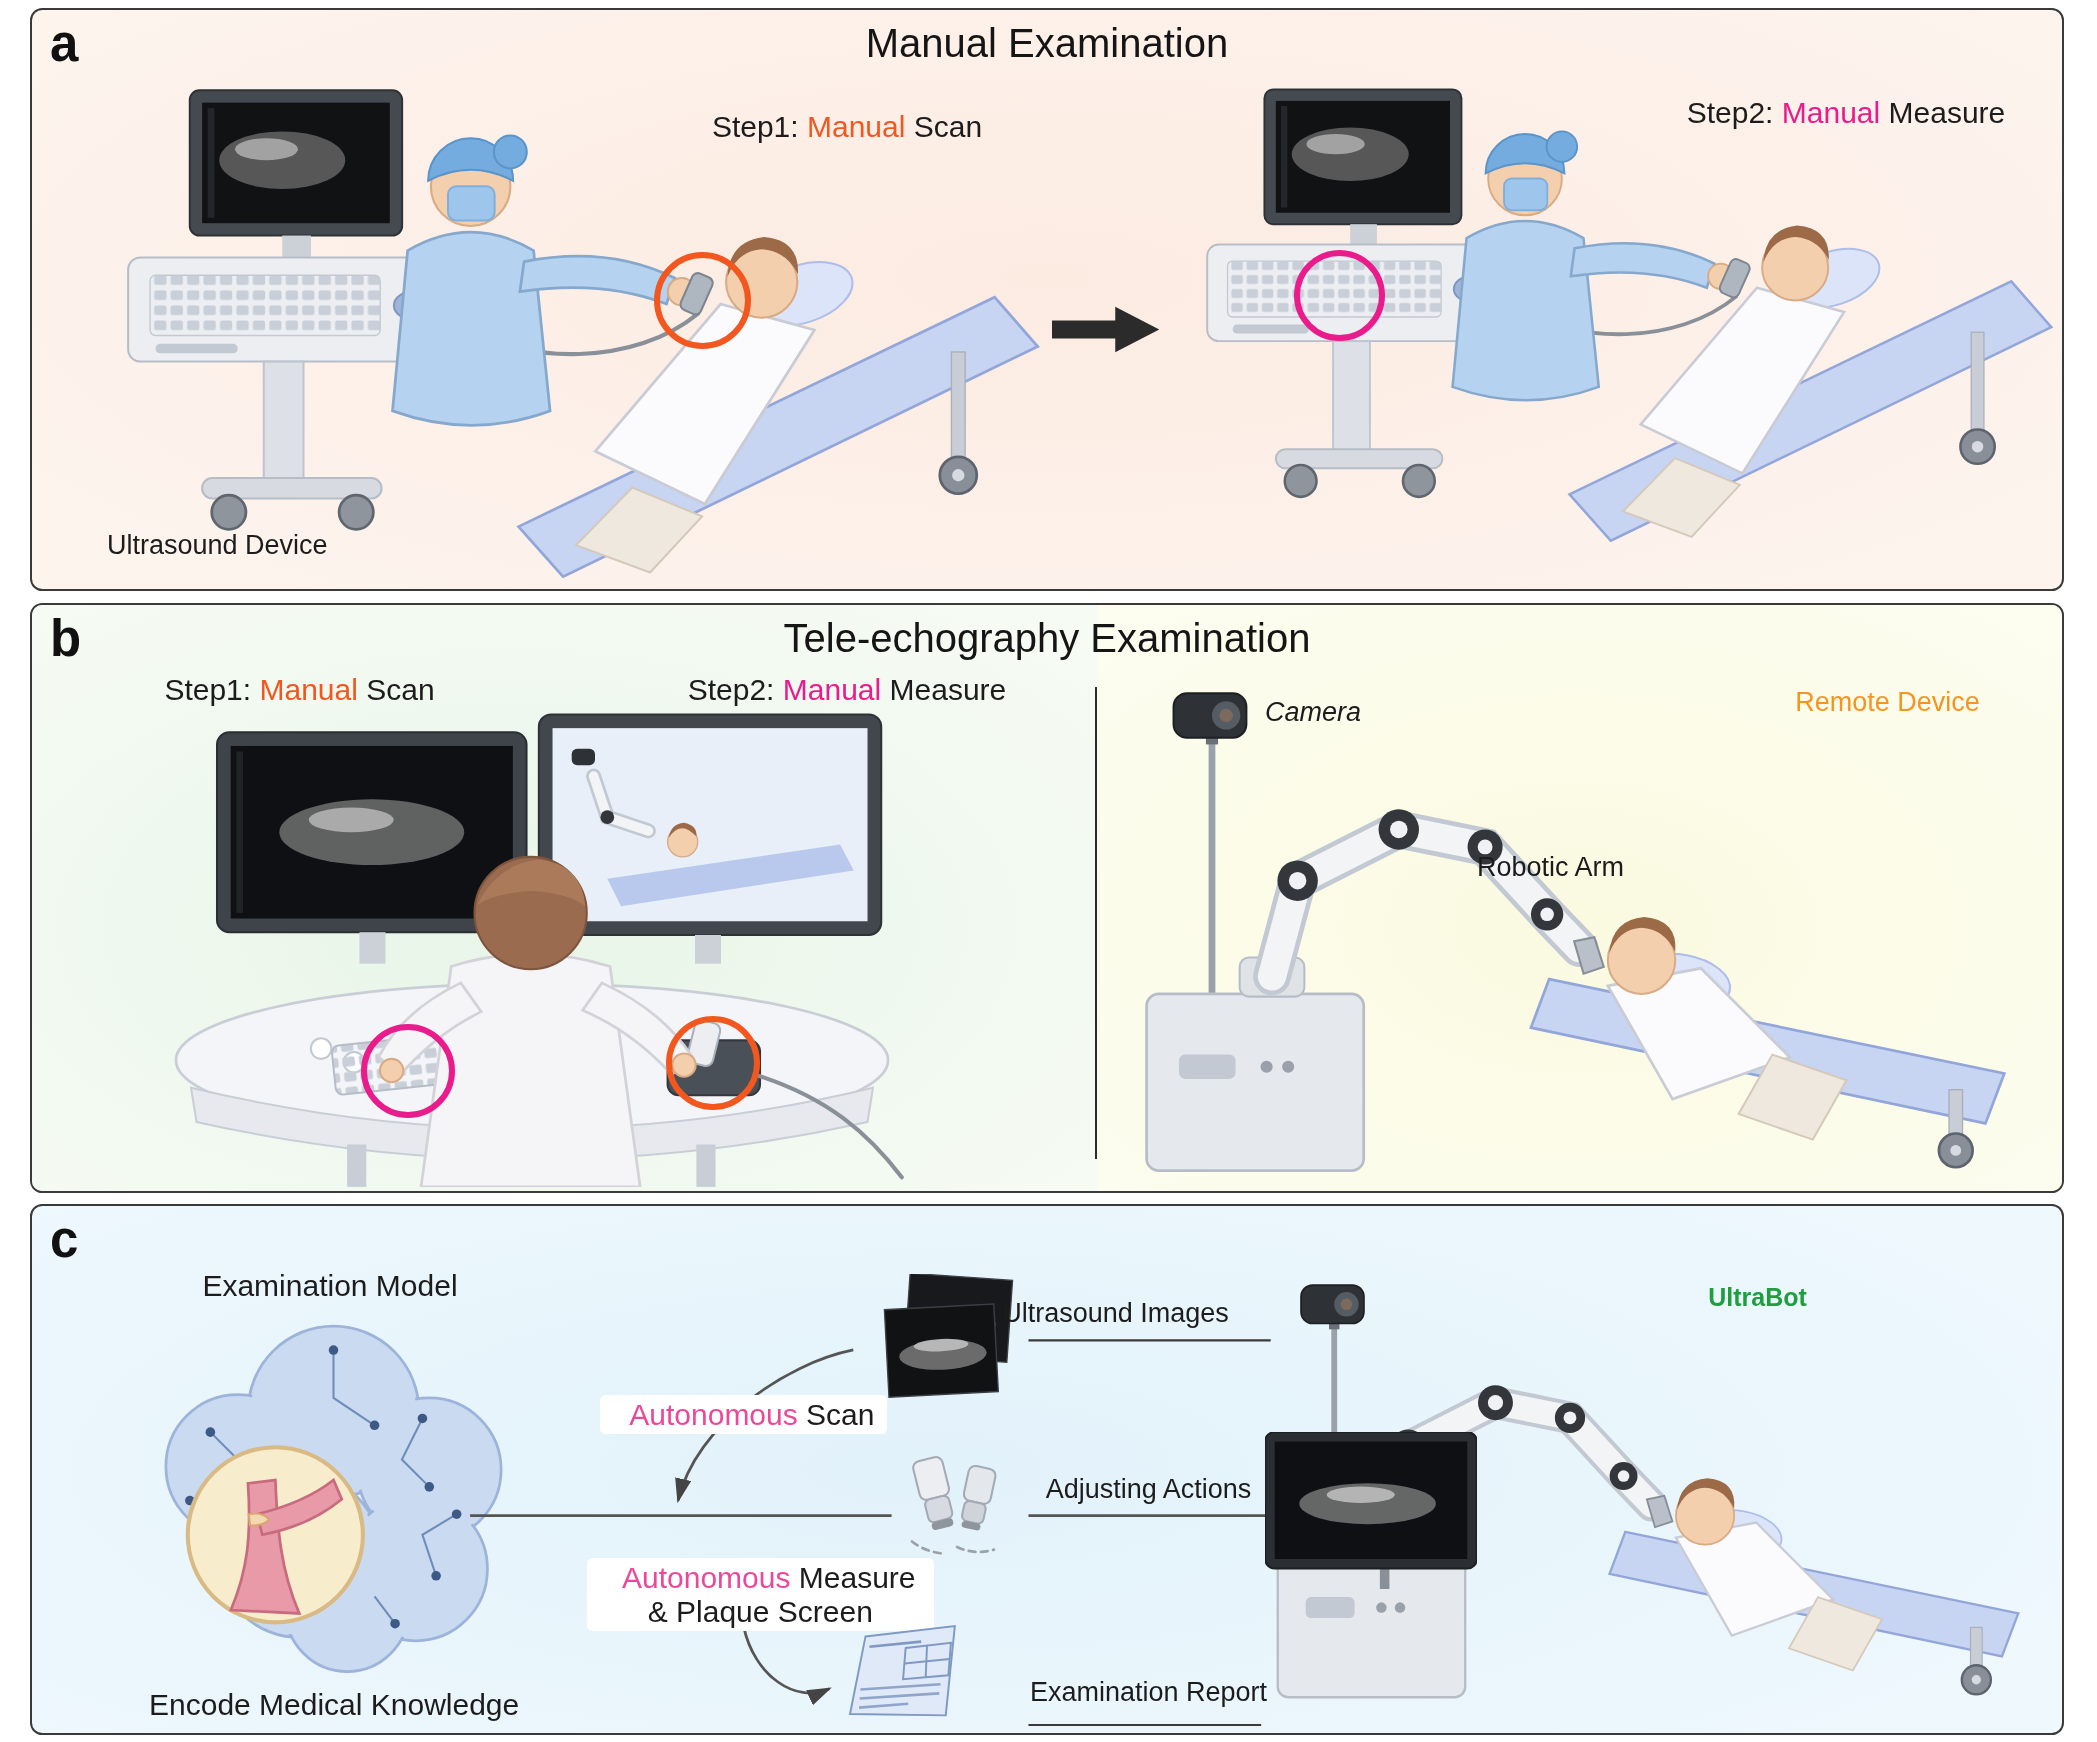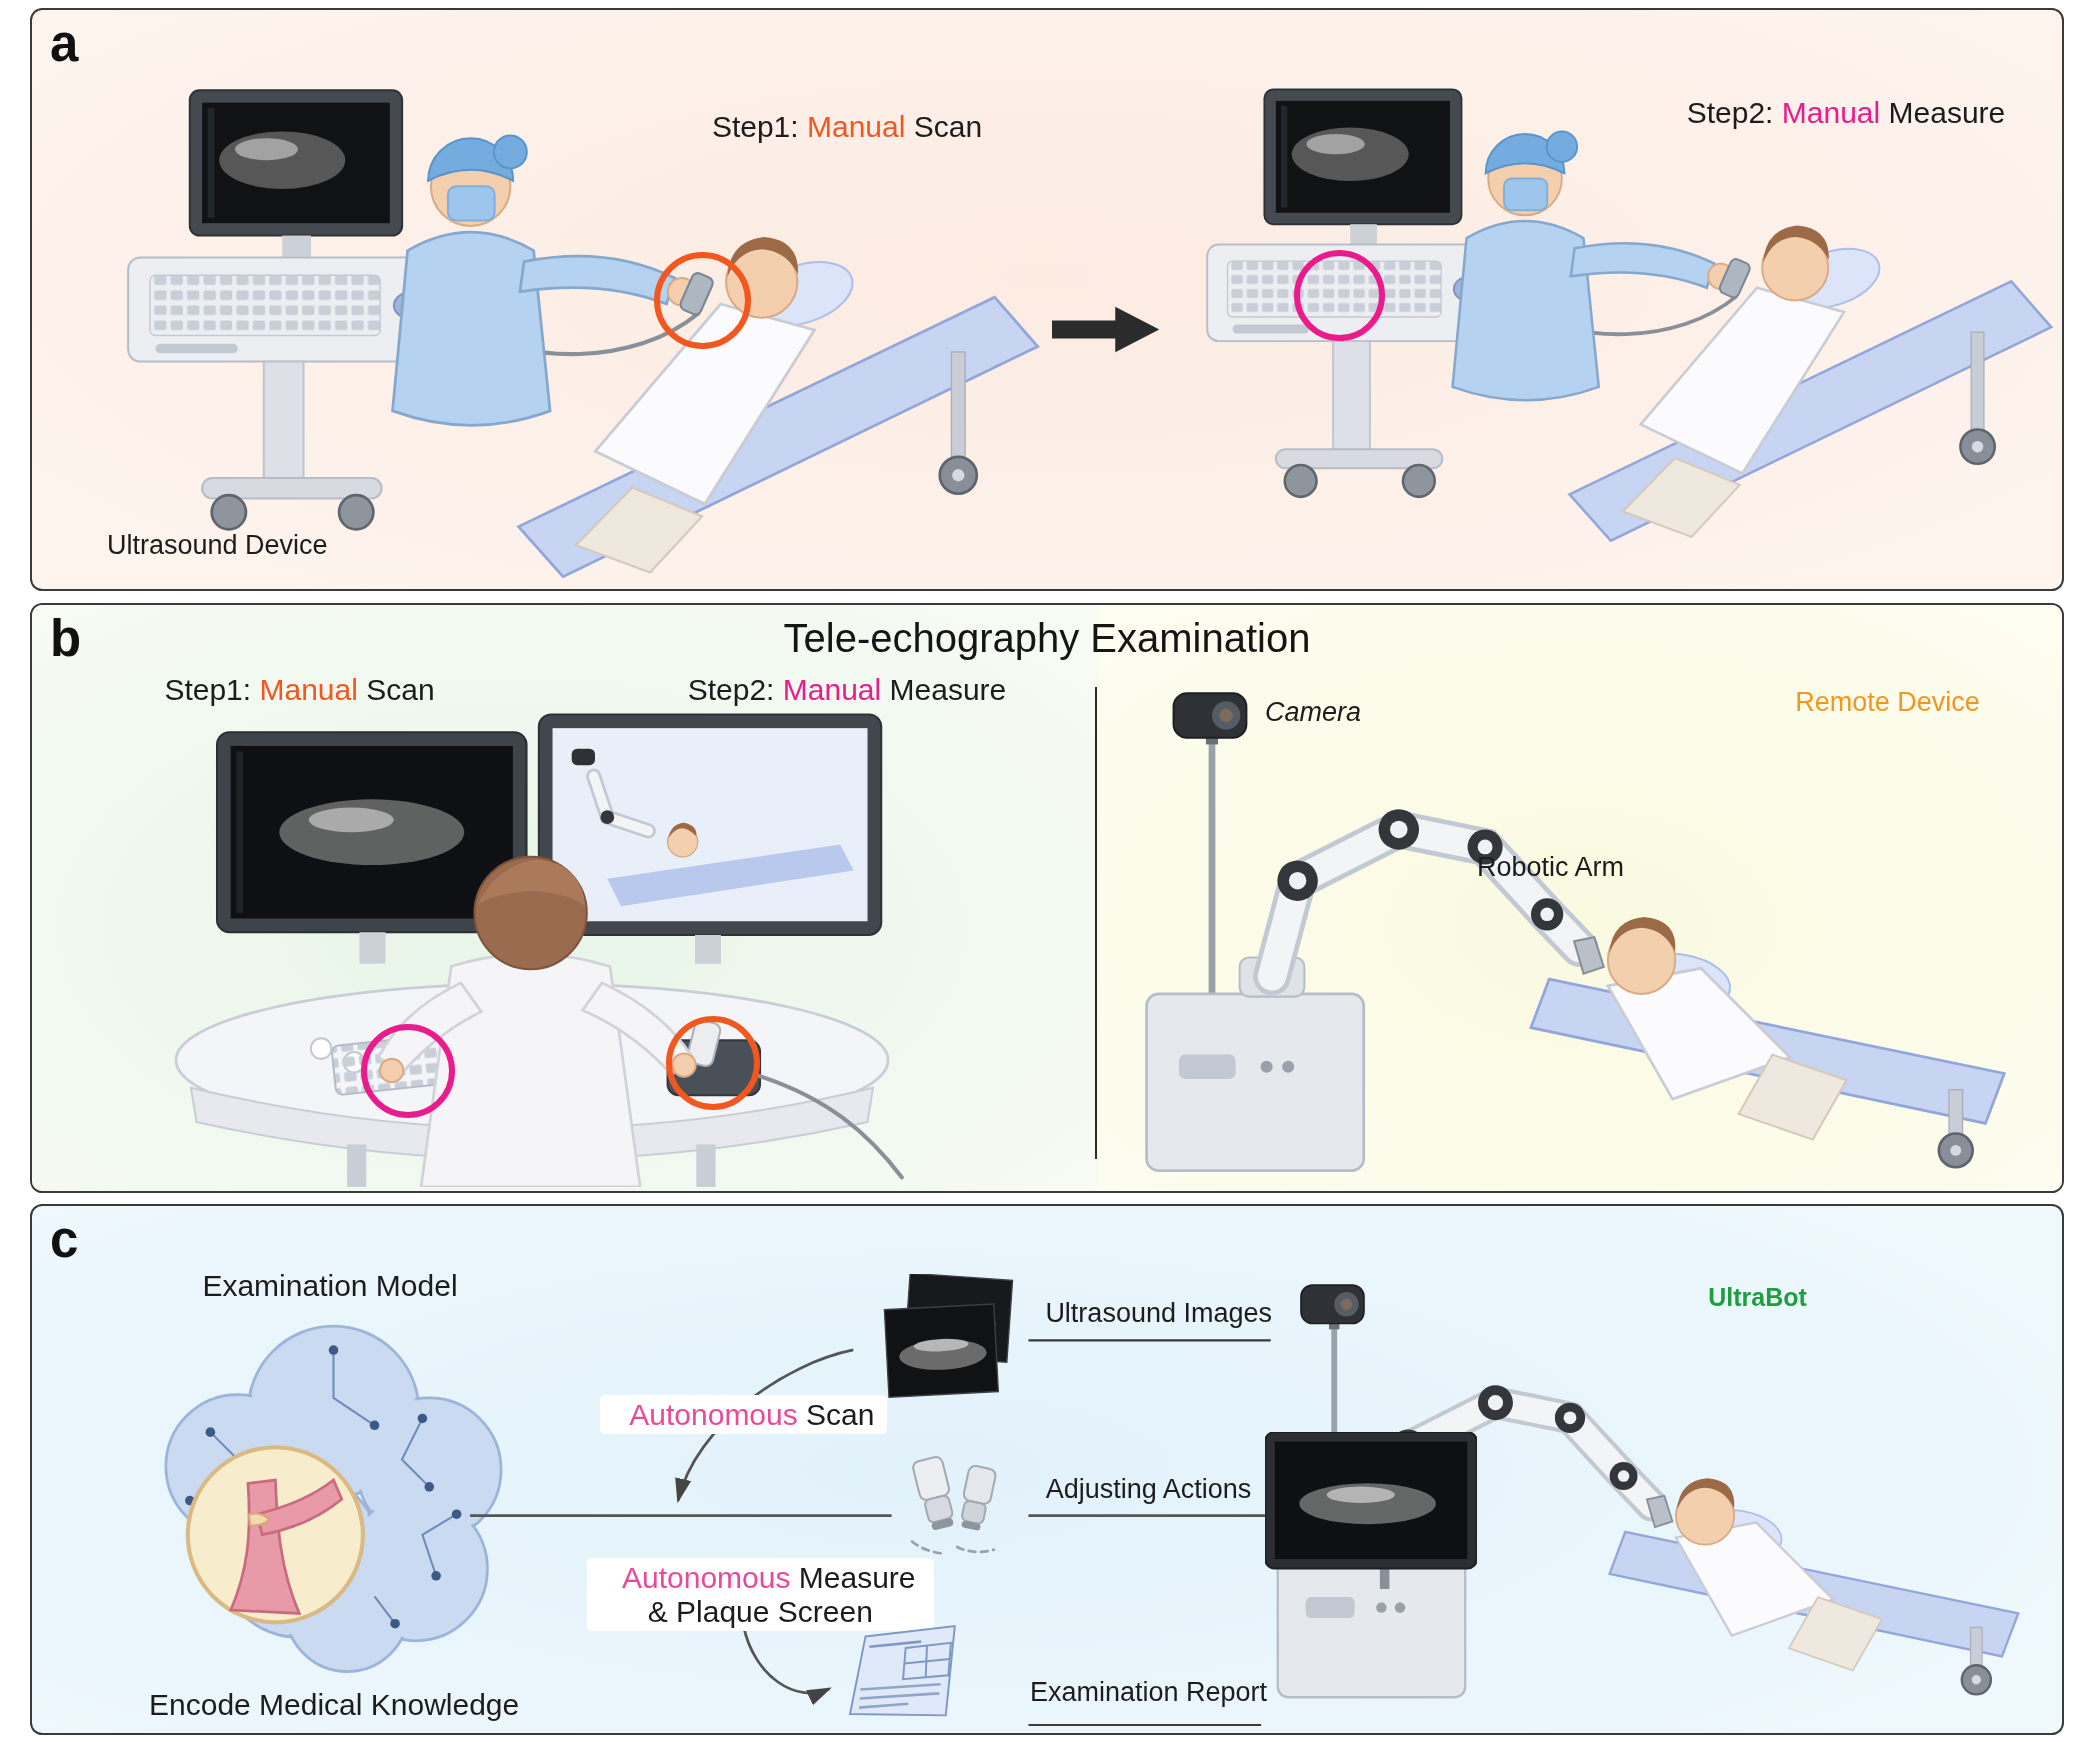--- a/index.html
+++ b/index.html
@@ -175,20 +175,21 @@
         <path d="M692,432 Q780,472 824,540 L794,566 Q738,504 664,472 Z" fill="#f5f5f8" stroke="#d2d2d8" stroke-width="4"></path>
         <circle cx="385" cy="560" r="17" fill="#f3cfae" stroke="#d8ab85" stroke-width="3"></circle>
         <circle cx="812" cy="552" r="17" fill="#f3cfae" stroke="#d8ab85" stroke-width="3"></circle>
       </g>
     </g>
   </defs>
 </svg>
 
 <section class="panel" id="panel-a">
   <div class="plabel">a</div>
+  <div class="ptitle">Manual Examination</div>
 
   <div class="step" style="left:507px;top:100px;width:616px;">
     <span>Step1: </span><span class="c-orange">Manual</span><span> Scan</span>
   </div>
   <div class="step" style="left:1506px;top:86px;width:616px;">
     <span>Step2: </span><span class="c-magenta">Manual</span><span> Measure</span>
   </div>
 
   <svg class="abs" style="left:55px;top:68px;width:959px;height:500px;" viewBox="0 0 1400 730">
         <use href="#scene-exam"></use>
@@ -307,21 +308,21 @@
     <g transform="rotate(4 113 64)">
       <rect x="38" y="4" width="150" height="120" fill="#17191c" stroke="#3c4045" stroke-width="2"></rect>
       <ellipse cx="113" cy="70" rx="55" ry="18" fill="#6f6f6f" opacity="0.8"></ellipse>
     </g>
     <g transform="rotate(-3 88 112)">
       <rect x="8" y="48" width="160" height="128" fill="#101214" stroke="#3c4045" stroke-width="2"></rect>
       <ellipse cx="90" cy="118" rx="64" ry="22" fill="#7b7b7b" opacity="0.85"></ellipse>
       <ellipse cx="88" cy="104" rx="40" ry="9" fill="#c0c0c0" opacity="0.9"></ellipse>
     </g>
   </svg>
-  <div class="small" style="left:993px;top:92px;width:247px;text-align:right;">Ultrasound Images</div>
+  <div class="small" style="left:960px;top:92px;width:247px;text-align:center;">Ultrasound Images</div>
 
   <svg class="abs" style="left:866px;top:233px;width:110px;height:123px;" viewBox="0 0 160 180">
     <g transform="rotate(-14 55 90)">
       <rect x="34" y="28" width="44" height="58" rx="10" fill="#eceef1" stroke="#a3aab4" stroke-width="3"></rect>
       <rect x="38" y="86" width="36" height="34" rx="8" fill="#d7dbe1" stroke="#a3aab4" stroke-width="3"></rect>
       <rect x="40" y="120" width="32" height="12" rx="6" fill="#8f959d"></rect>
     </g>
     <g transform="rotate(12 110 100)">
       <rect x="92" y="40" width="40" height="52" rx="10" fill="#e4e7eb" stroke="#a3aab4" stroke-width="3"></rect>
       <rect x="96" y="92" width="32" height="30" rx="8" fill="#cfd4db" stroke="#a3aab4" stroke-width="3"></rect>

